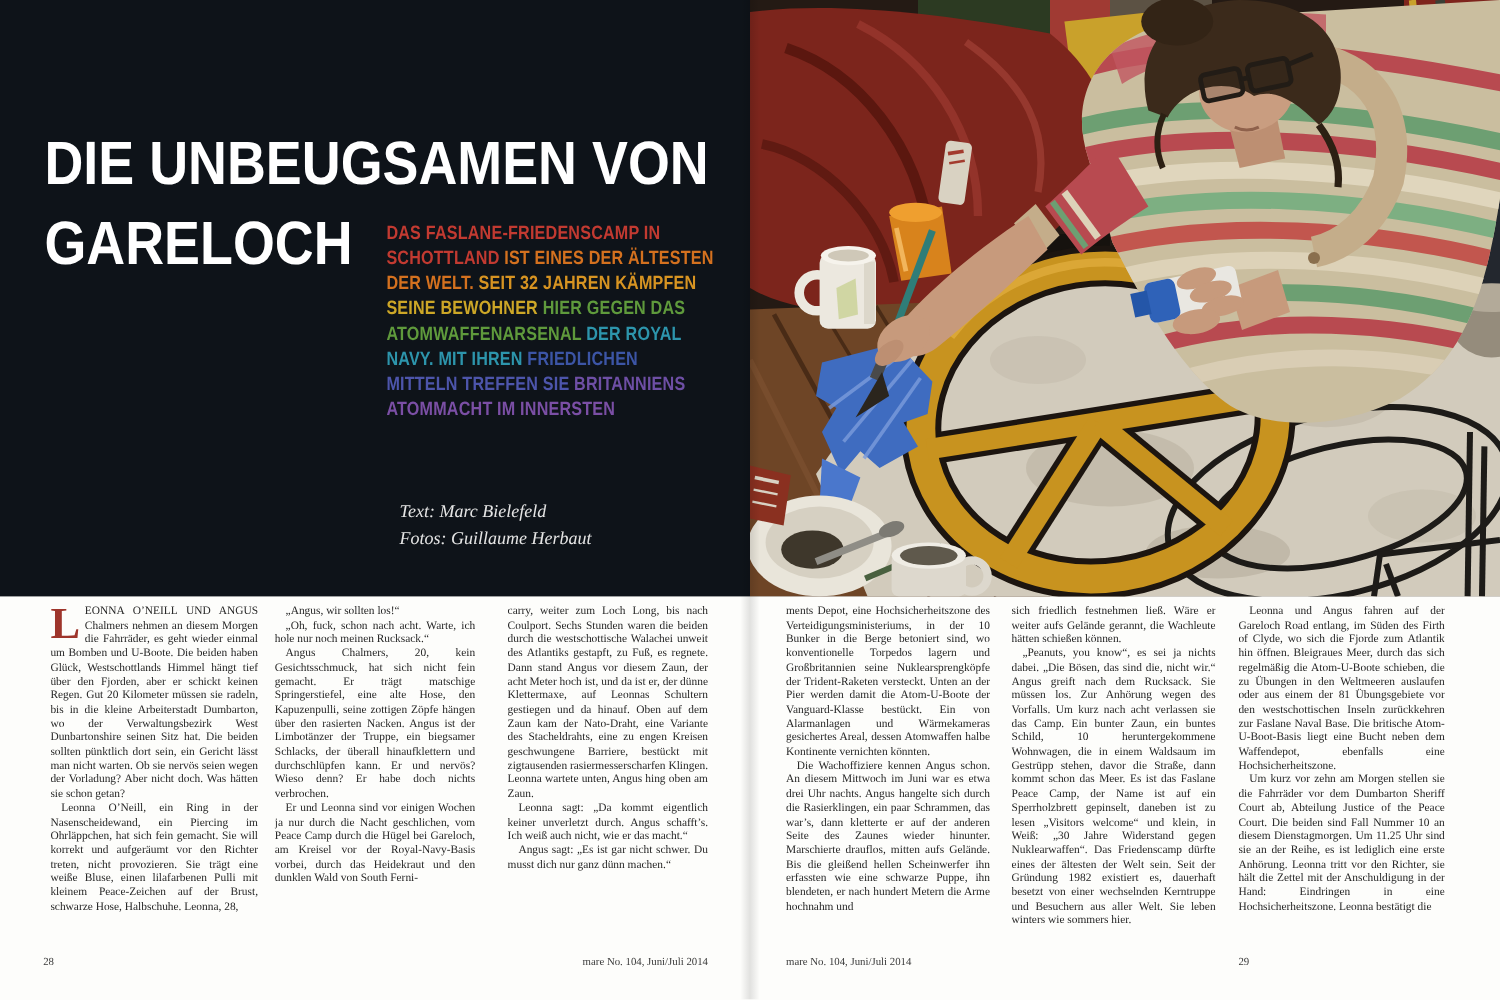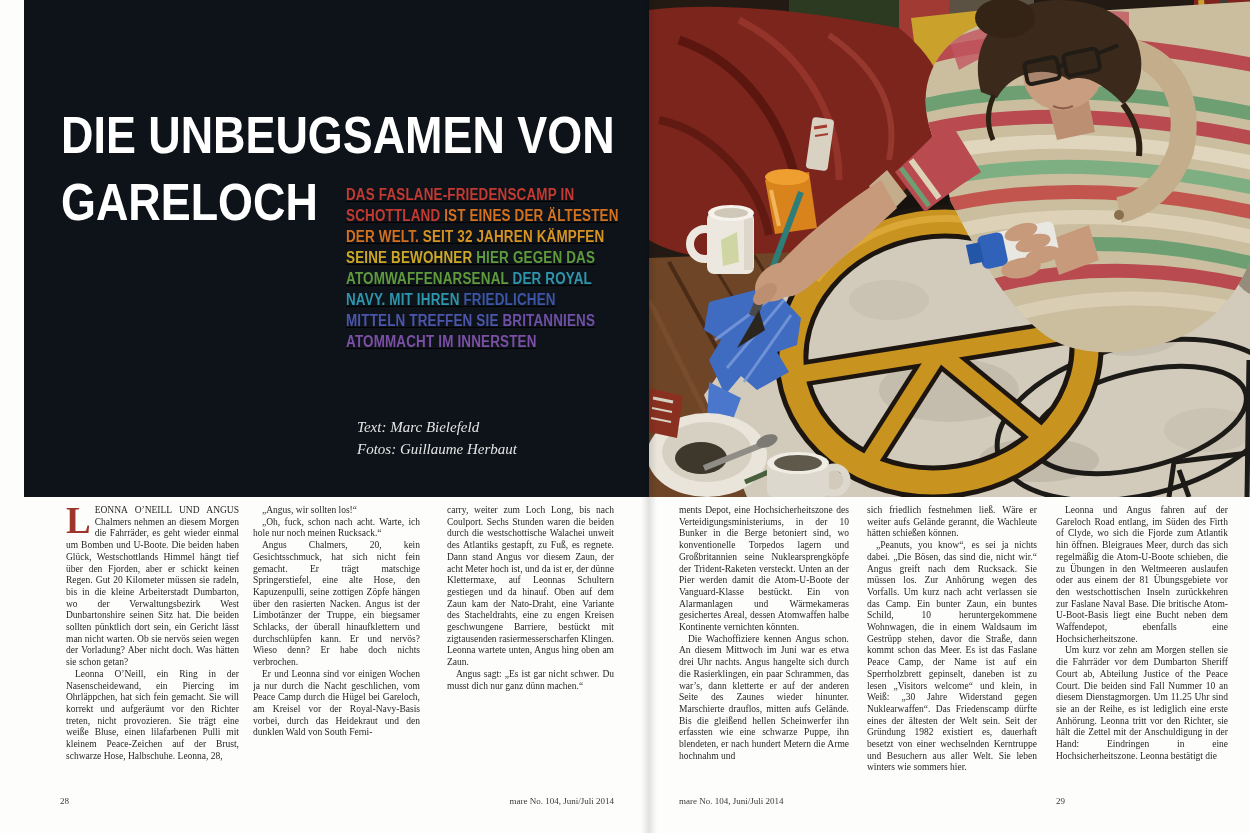--- a/index.html
+++ b/index.html
@@ -2,34 +2,34 @@
 <html><head>
 <meta charset="utf-8">
 <style>
   * { box-sizing: border-box; }
   html,body { margin:0; padding:0; }
   body {
     width:1250px; height:833px; position:relative;
     background:#fdfdfb; overflow:hidden;
     font-family:"Liberation Serif", serif;
   }
-  .spread { position:absolute; inset:0;margin-left:24px; }
+  .spread { position:absolute; inset:0; }
 
   
   .black-panel { position:absolute; left:0; top:0; width:625px; height:497px; background:#0e1319; }
   .headline-line {
     position:absolute; left:37px; color:#ffffff;
     font-family:"Liberation Sans", sans-serif; font-weight:bold;
     font-size:51px; line-height:1; white-space:nowrap;
     transform:scaleX(0.88); transform-origin:0 0; letter-spacing:0px;
   }
   .headline-line.l1 { top:110px; }
   .headline-line.l2 { top:177px; }
 
-  .subtitle { position:absolute; left:322px; top:184px; width:280px;text-decoration:underline; }
+  .subtitle { position:absolute; left:322px; top:184px; width:280px; }
   .subline {
     font-family:"Liberation Sans", sans-serif; font-weight:bold;
     font-size:16px; line-height:21px; white-space:nowrap;
     transform:scaleX(0.84); transform-origin:0 0; letter-spacing:0.2px;
   }
   .byline {
     position:absolute; left:333px; top:416px; color:#e5e5e5;
     font-family:"Liberation Serif", serif; font-style:italic; font-weight:normal;
     font-size:15px; line-height:22px;
   }
@@ -298,20 +298,21 @@
       <p class="ind">Leonna O’Neill, ein Ring in der Nasenscheidewand, ein Piercing im Ohrläppchen, hat sich fein gemacht. Sie will korrekt und aufgeräumt vor den Richter treten, nicht provozieren. Sie trägt eine weiße Bluse, einen lilafarbenen Pulli mit kleinem Peace-Zeichen auf der Brust, schwarze Hose, Halbschuhe. Leonna, 28,</p>
     </div>
   <div class="col" id="lcol2">
       <p class="ind">„Angus, wir sollten los!“</p>
       <p class="ind">„Oh, fuck, schon nach acht. Warte, ich hole nur noch meinen Rucksack.“</p>
       <p class="ind">Angus Chalmers, 20, kein Gesichtsschmuck, hat sich nicht fein gemacht. Er trägt matschige Springerstiefel, eine alte Hose, den Kapuzenpulli, seine zottigen Zöpfe hängen über den rasierten Nacken. Angus ist der Limbotänzer der Truppe, ein biegsamer Schlacks, der überall hinaufklettern und durchschlüpfen kann. Er und nervös? Wieso denn? Er habe doch nichts verbrochen.</p>
       <p class="ind">Er und Leonna sind vor einigen Wochen ja nur durch die Nacht geschlichen, vom Peace Camp durch die Hügel bei Gareloch, am Kreisel vor der Royal-Navy-Basis vorbei, durch das Heidekraut und den dunklen Wald von South Ferni-</p>
     </div>
   <div class="col" id="lcol3">
       <p>carry, weiter zum Loch Long, bis nach Coulport. Sechs Stunden waren die beiden durch die westschottische Walachei unweit des Atlantiks gestapft, zu Fuß, es regnete. Dann stand Angus vor diesem Zaun, der acht Meter hoch ist, und da ist er, der dünne Klettermaxe, auf Leonnas Schultern gestiegen und da hinauf. Oben auf dem Zaun kam der Nato-Draht, eine Variante des Stacheldrahts, eine zu engen Kreisen geschwungene Barriere, bestückt mit zigtausenden rasiermesserscharfen Klingen. Leonna wartete unten, Angus hing oben am Zaun.</p>
+      <p class="ind">Leonna sagt: „Da kommt eigentlich keiner unverletzt durch. Angus schafft’s. Ich weiß auch nicht, wie er das macht.“</p>
       <p class="ind">Angus sagt: „Es ist gar nicht schwer. Du musst dich nur ganz dünn machen.“</p>
     </div>
   <div class="col" id="rcol1">
       <p>ments Depot, eine Hochsicherheitszone des Verteidigungsministeriums, in der 10 Bunker in die Berge betoniert sind, wo konventionelle Torpedos lagern und Großbritannien seine Nuklearsprengköpfe der Trident-Raketen versteckt. Unten an der Pier werden damit die Atom-U-Boote der Vanguard-Klasse bestückt. Ein von Alarmanlagen und Wärmekameras gesichertes Areal, dessen Atomwaffen halbe Kontinente vernichten könnten.</p>
       <p class="ind">Die Wachoffiziere kennen Angus schon. An diesem Mittwoch im Juni war es etwa drei Uhr nachts. Angus hangelte sich durch die Rasierklingen, ein paar Schrammen, das war’s, dann kletterte er auf der anderen Seite des Zaunes wieder hinunter. Marschierte drauflos, mitten aufs Gelände. Bis die gleißend hellen Scheinwerfer ihn erfassten wie eine schwarze Puppe, ihn blendeten, er nach hundert Metern die Arme hochnahm und</p>
     </div>
   <div class="col" id="rcol2">
       <p>sich friedlich festnehmen ließ. Wäre er weiter aufs Gelände gerannt, die Wachleute hätten schießen können.</p>
       <p class="ind">„Peanuts, you know“, es sei ja nichts dabei. „Die Bösen, das sind die, nicht wir.“ Angus greift nach dem Rucksack. Sie müssen los. Zur Anhörung wegen des Vorfalls. Um kurz nach acht verlassen sie das Camp. Ein bunter Zaun, ein buntes Schild, 10 heruntergekommene Wohnwagen, die in einem Waldsaum im Gestrüpp stehen, davor die Straße, dann kommt schon das Meer. Es ist das Faslane Peace Camp, der Name ist auf ein Sperrholzbrett gepinselt, daneben ist zu lesen „Visitors welcome“ und klein, in Weiß: „30 Jahre Widerstand gegen Nuklearwaffen“. Das Friedenscamp dürfte eines der ältesten der Welt sein. Seit der Gründung 1982 existiert es, dauerhaft besetzt von einer wechselnden Kerntruppe und Besuchern aus aller Welt. Sie leben winters wie sommers hier.</p>
     </div>

